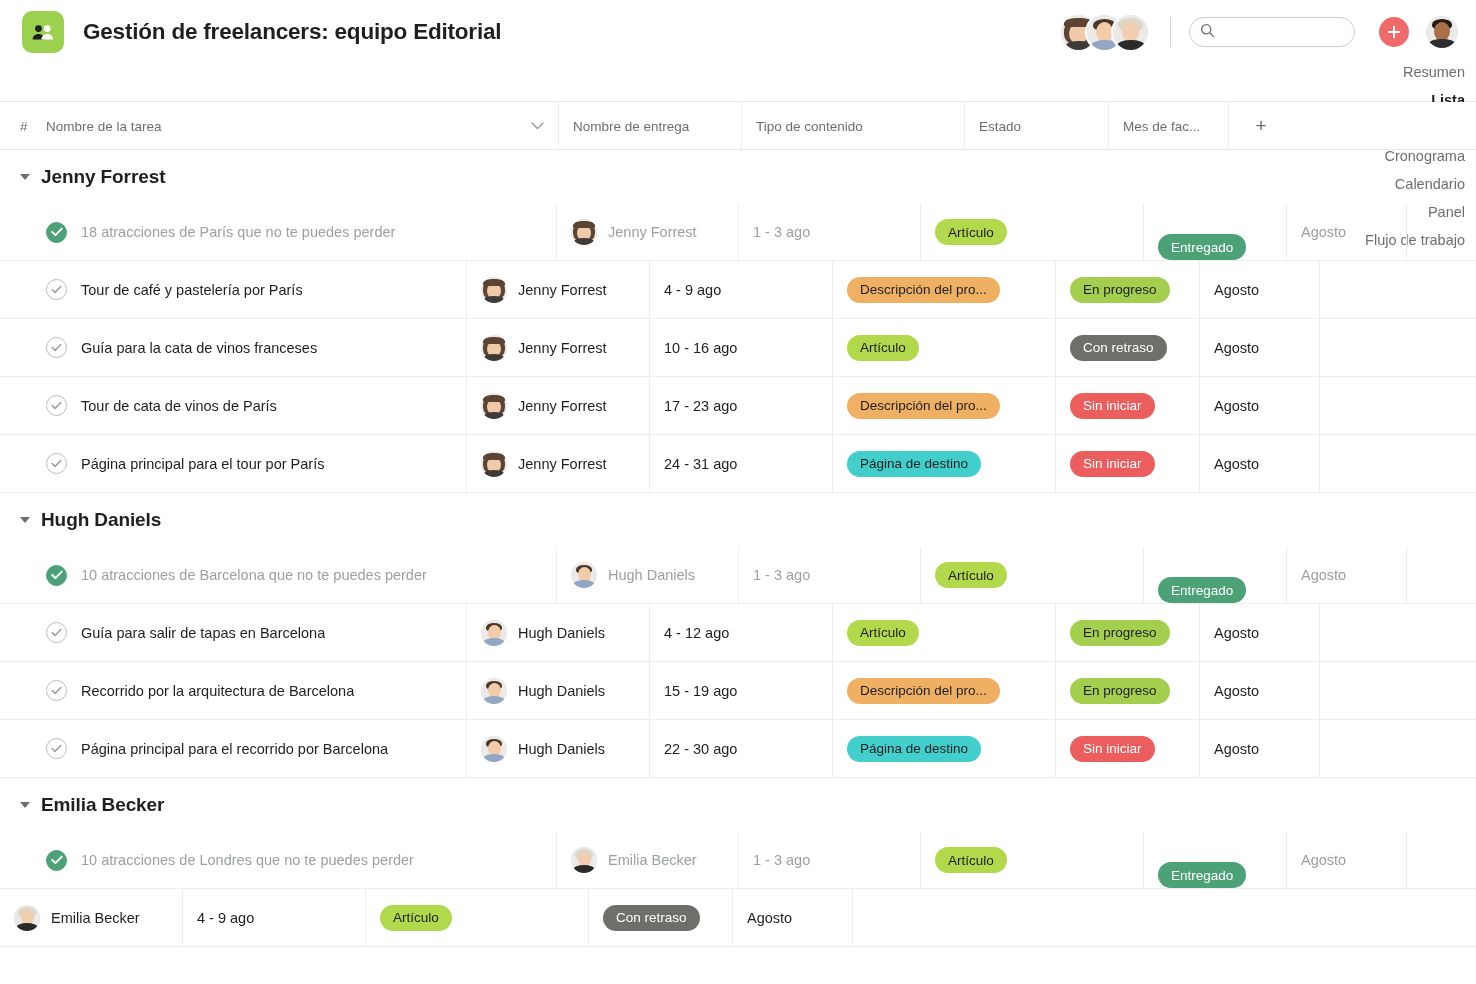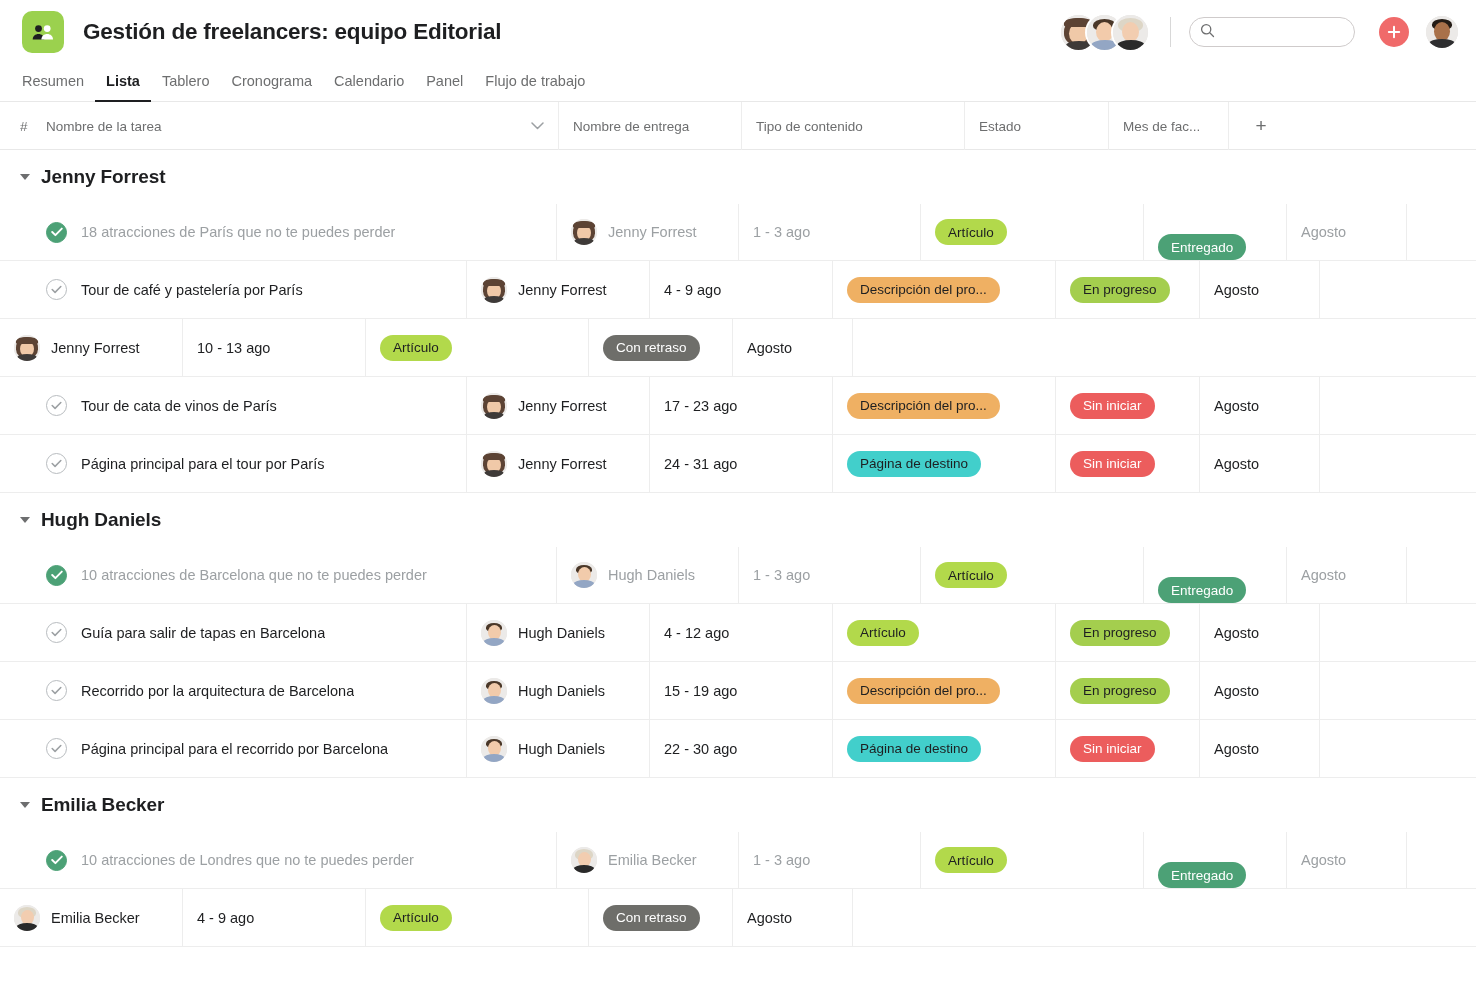--- a/index.html
+++ b/index.html
@@ -85,20 +85,21 @@
   .me-avatar { margin-left: 17px; width: 32px; height: 32px; }
 
   
   .tabs {
     display: flex;
     align-items: flex-end;
     gap: 0;
     padding: 0 0 0 22px;
     height: 38px;
     border-bottom: 1px solid #e8e8e8;
+    flex-direction: column;
   }
   .tab {
     font-size: 14.5px;
     color: #6d6e6f;
     padding: 0 11px 11px 11px;
     cursor: pointer;
     white-space: nowrap;
     border-bottom: 2.5px solid transparent;
     margin-bottom: -1px;
   }
@@ -389,33 +390,41 @@
         <div class="cell cell-type">
           <span class="pill pill-dark" style="background: rgb(239, 176, 99);">Descripción del pro...</span>
         </div>
         <div class="cell cell-status">
           <span class="pill" style="background: rgb(164, 206, 78); color: rgb(30, 31, 33);">En progreso</span>
         </div>
         <div class="cell cell-month">Agosto</div>
         <div class="cell cell-tail"></div>
       </div>
       <div class="row">
+        <div class="cell cell-task">
+          <span class="check">
+            <svg width="11" height="9" viewBox="0 0 12 10">
+              <polyline points="1.2,5 4.4,8.2 10.8,1.6" fill="none" stroke="#9ca0a3" stroke-width="1.7" stroke-linecap="round" stroke-linejoin="round"></polyline>
+            </svg>
+          </span>
+          <span class="task-name">Guía para la cata de vinos franceses</span>
+        </div>
         <div class="cell cell-assign">
           <span class="av-sm">
             <div class="face">
               <div class="bg"></div>
               <div class="hair" style="left:2px;right:2px;top:2px;height:21px;background:#5c4334;"></div>
               <div class="skin" style="left:6px;top:6px;width:14px;height:16px;background:#f0c9a8;"></div>
               <div class="hair" style="left:2px;right:2px;top:2px;height:7px;background:#5c4334;border-radius:50% 50% 18% 18%;"></div>
               <div class="body" style="width:20px;height:7px;background:#3e3a38;"></div>
             </div>
           </span>
           <span class="assignee-name">Jenny Forrest</span>
         </div>
-        <div class="cell cell-date">10 - 13 ago</div>
+        <div class="cell cell-date">10 - 16 ago</div>
         <div class="cell cell-type">
           <span class="pill pill-dark" style="background: rgb(178, 217, 75);">Artículo</span>
         </div>
         <div class="cell cell-status">
           <span class="pill" style="background: rgb(110, 110, 106); color: rgb(255, 255, 255);">Con retraso</span>
         </div>
         <div class="cell cell-month">Agosto</div>
         <div class="cell cell-tail"></div>
       </div>
       <div class="row">

